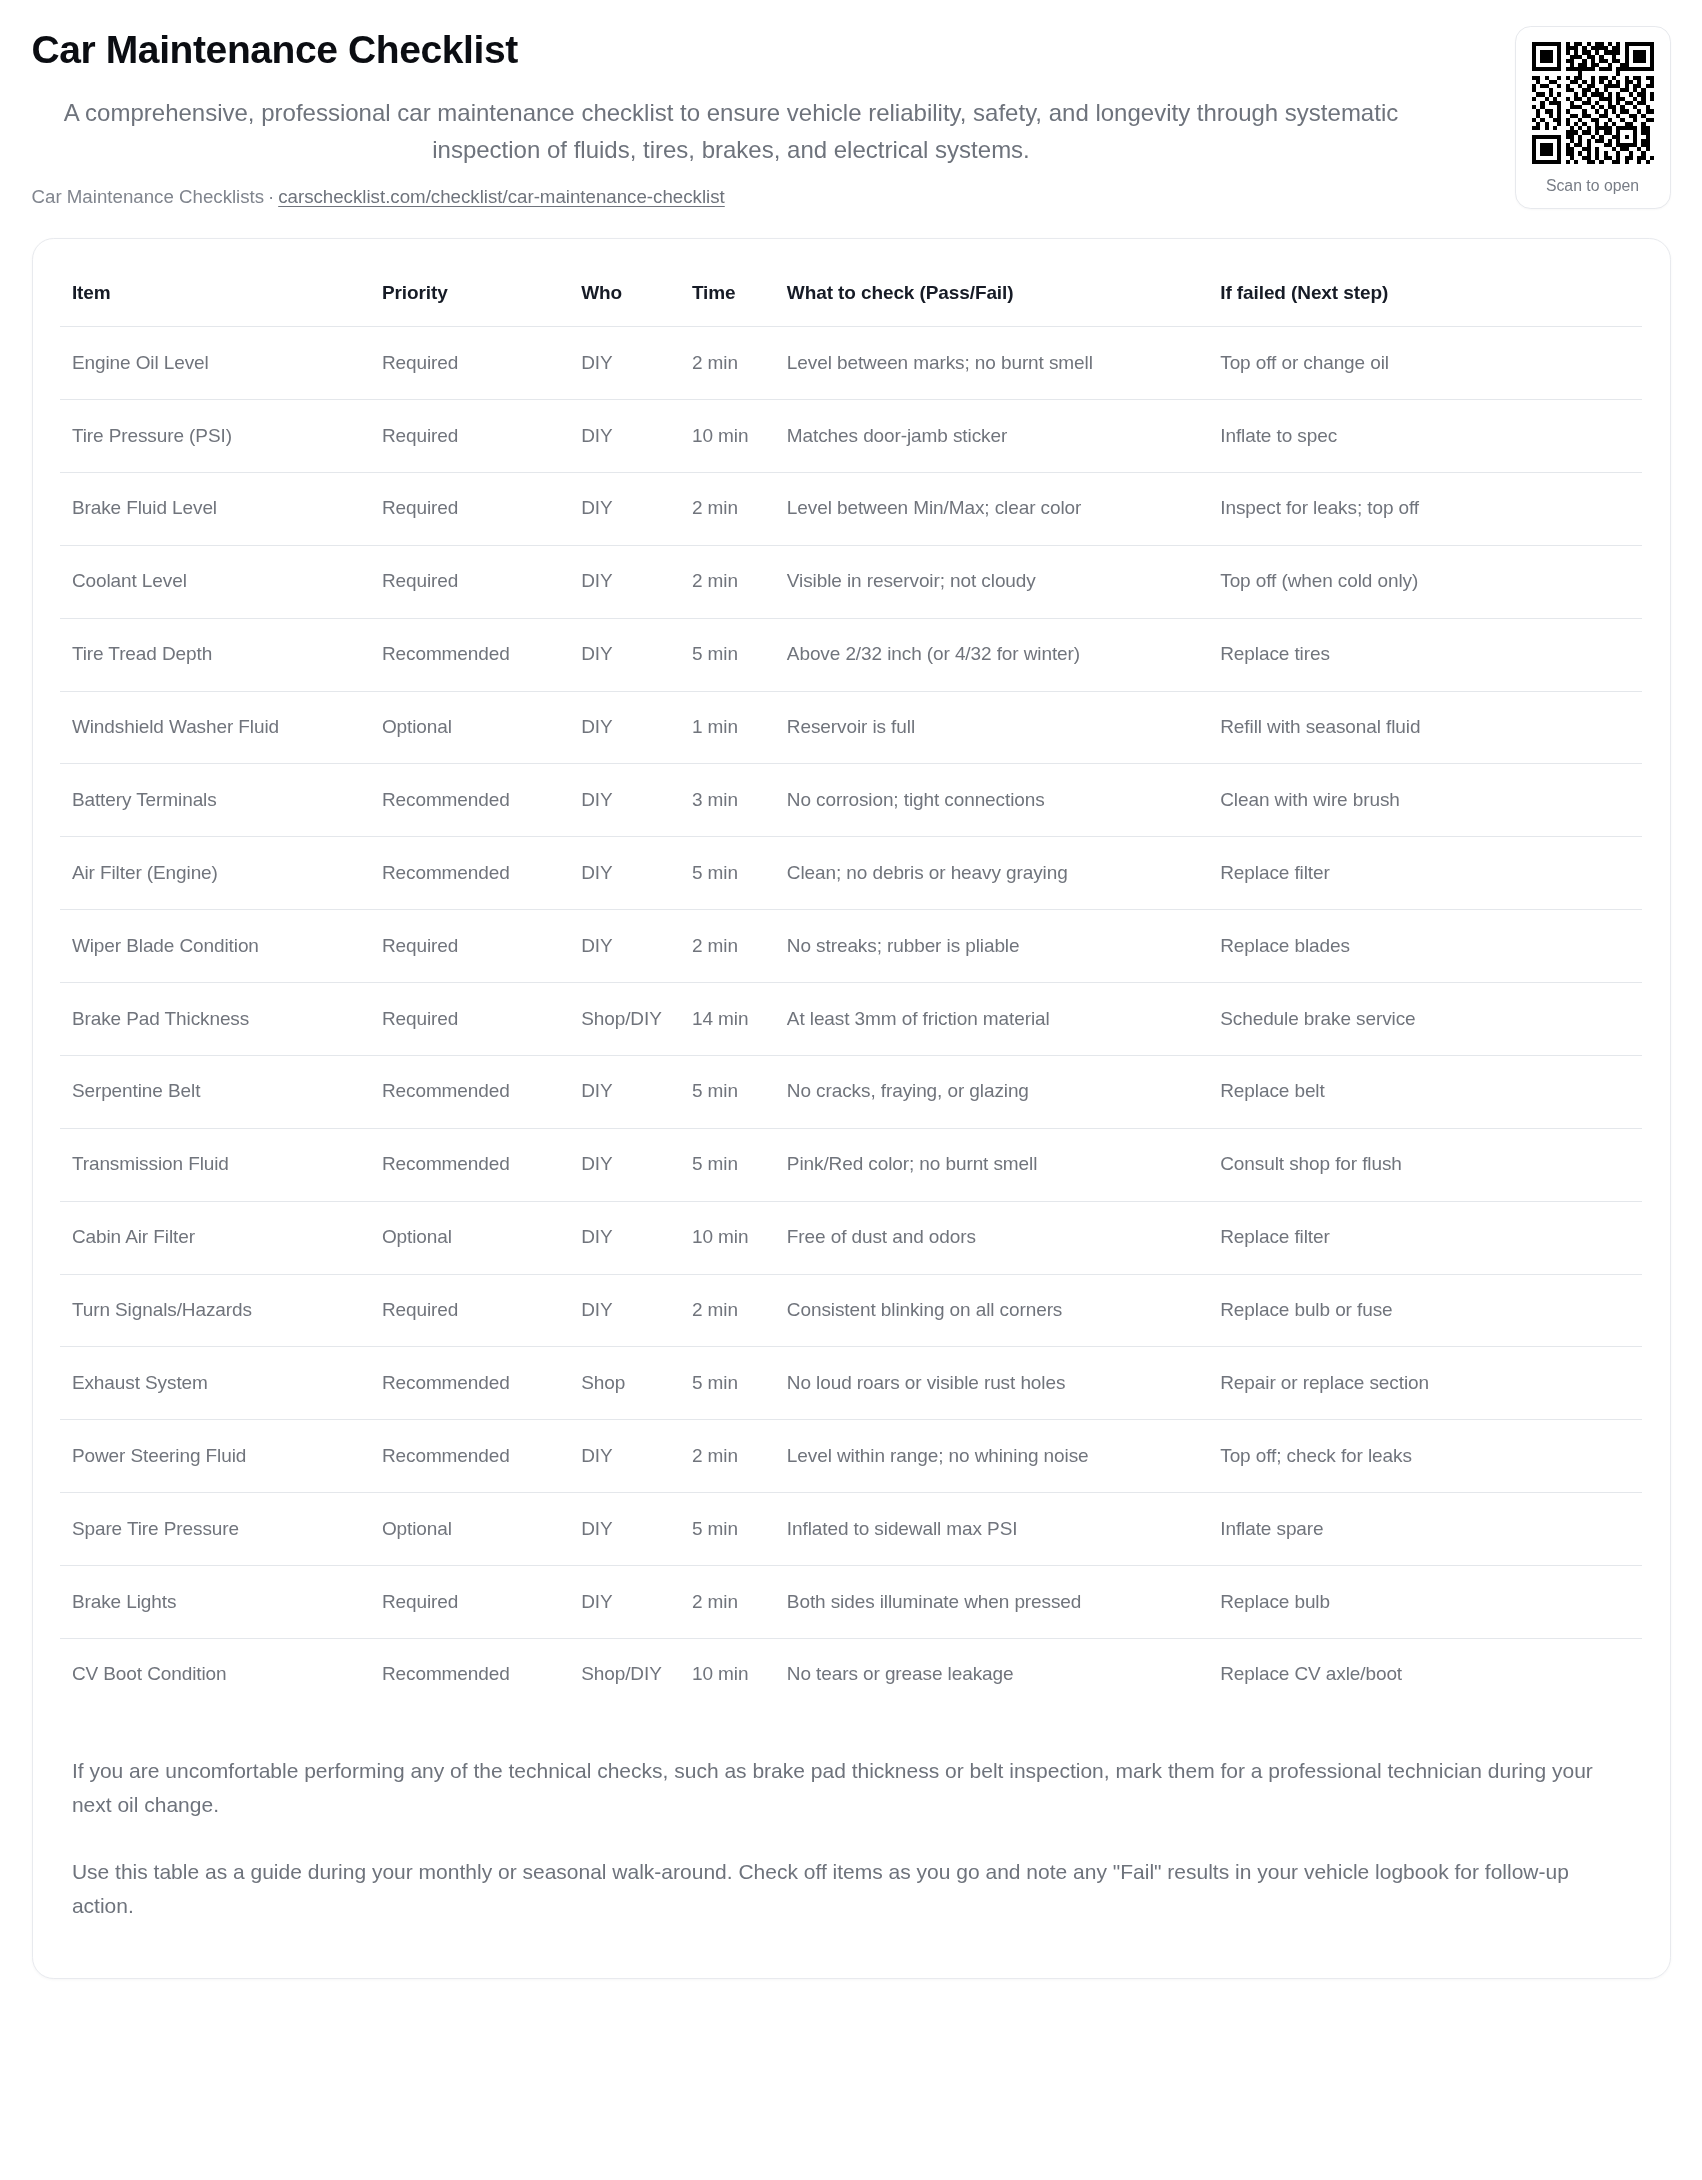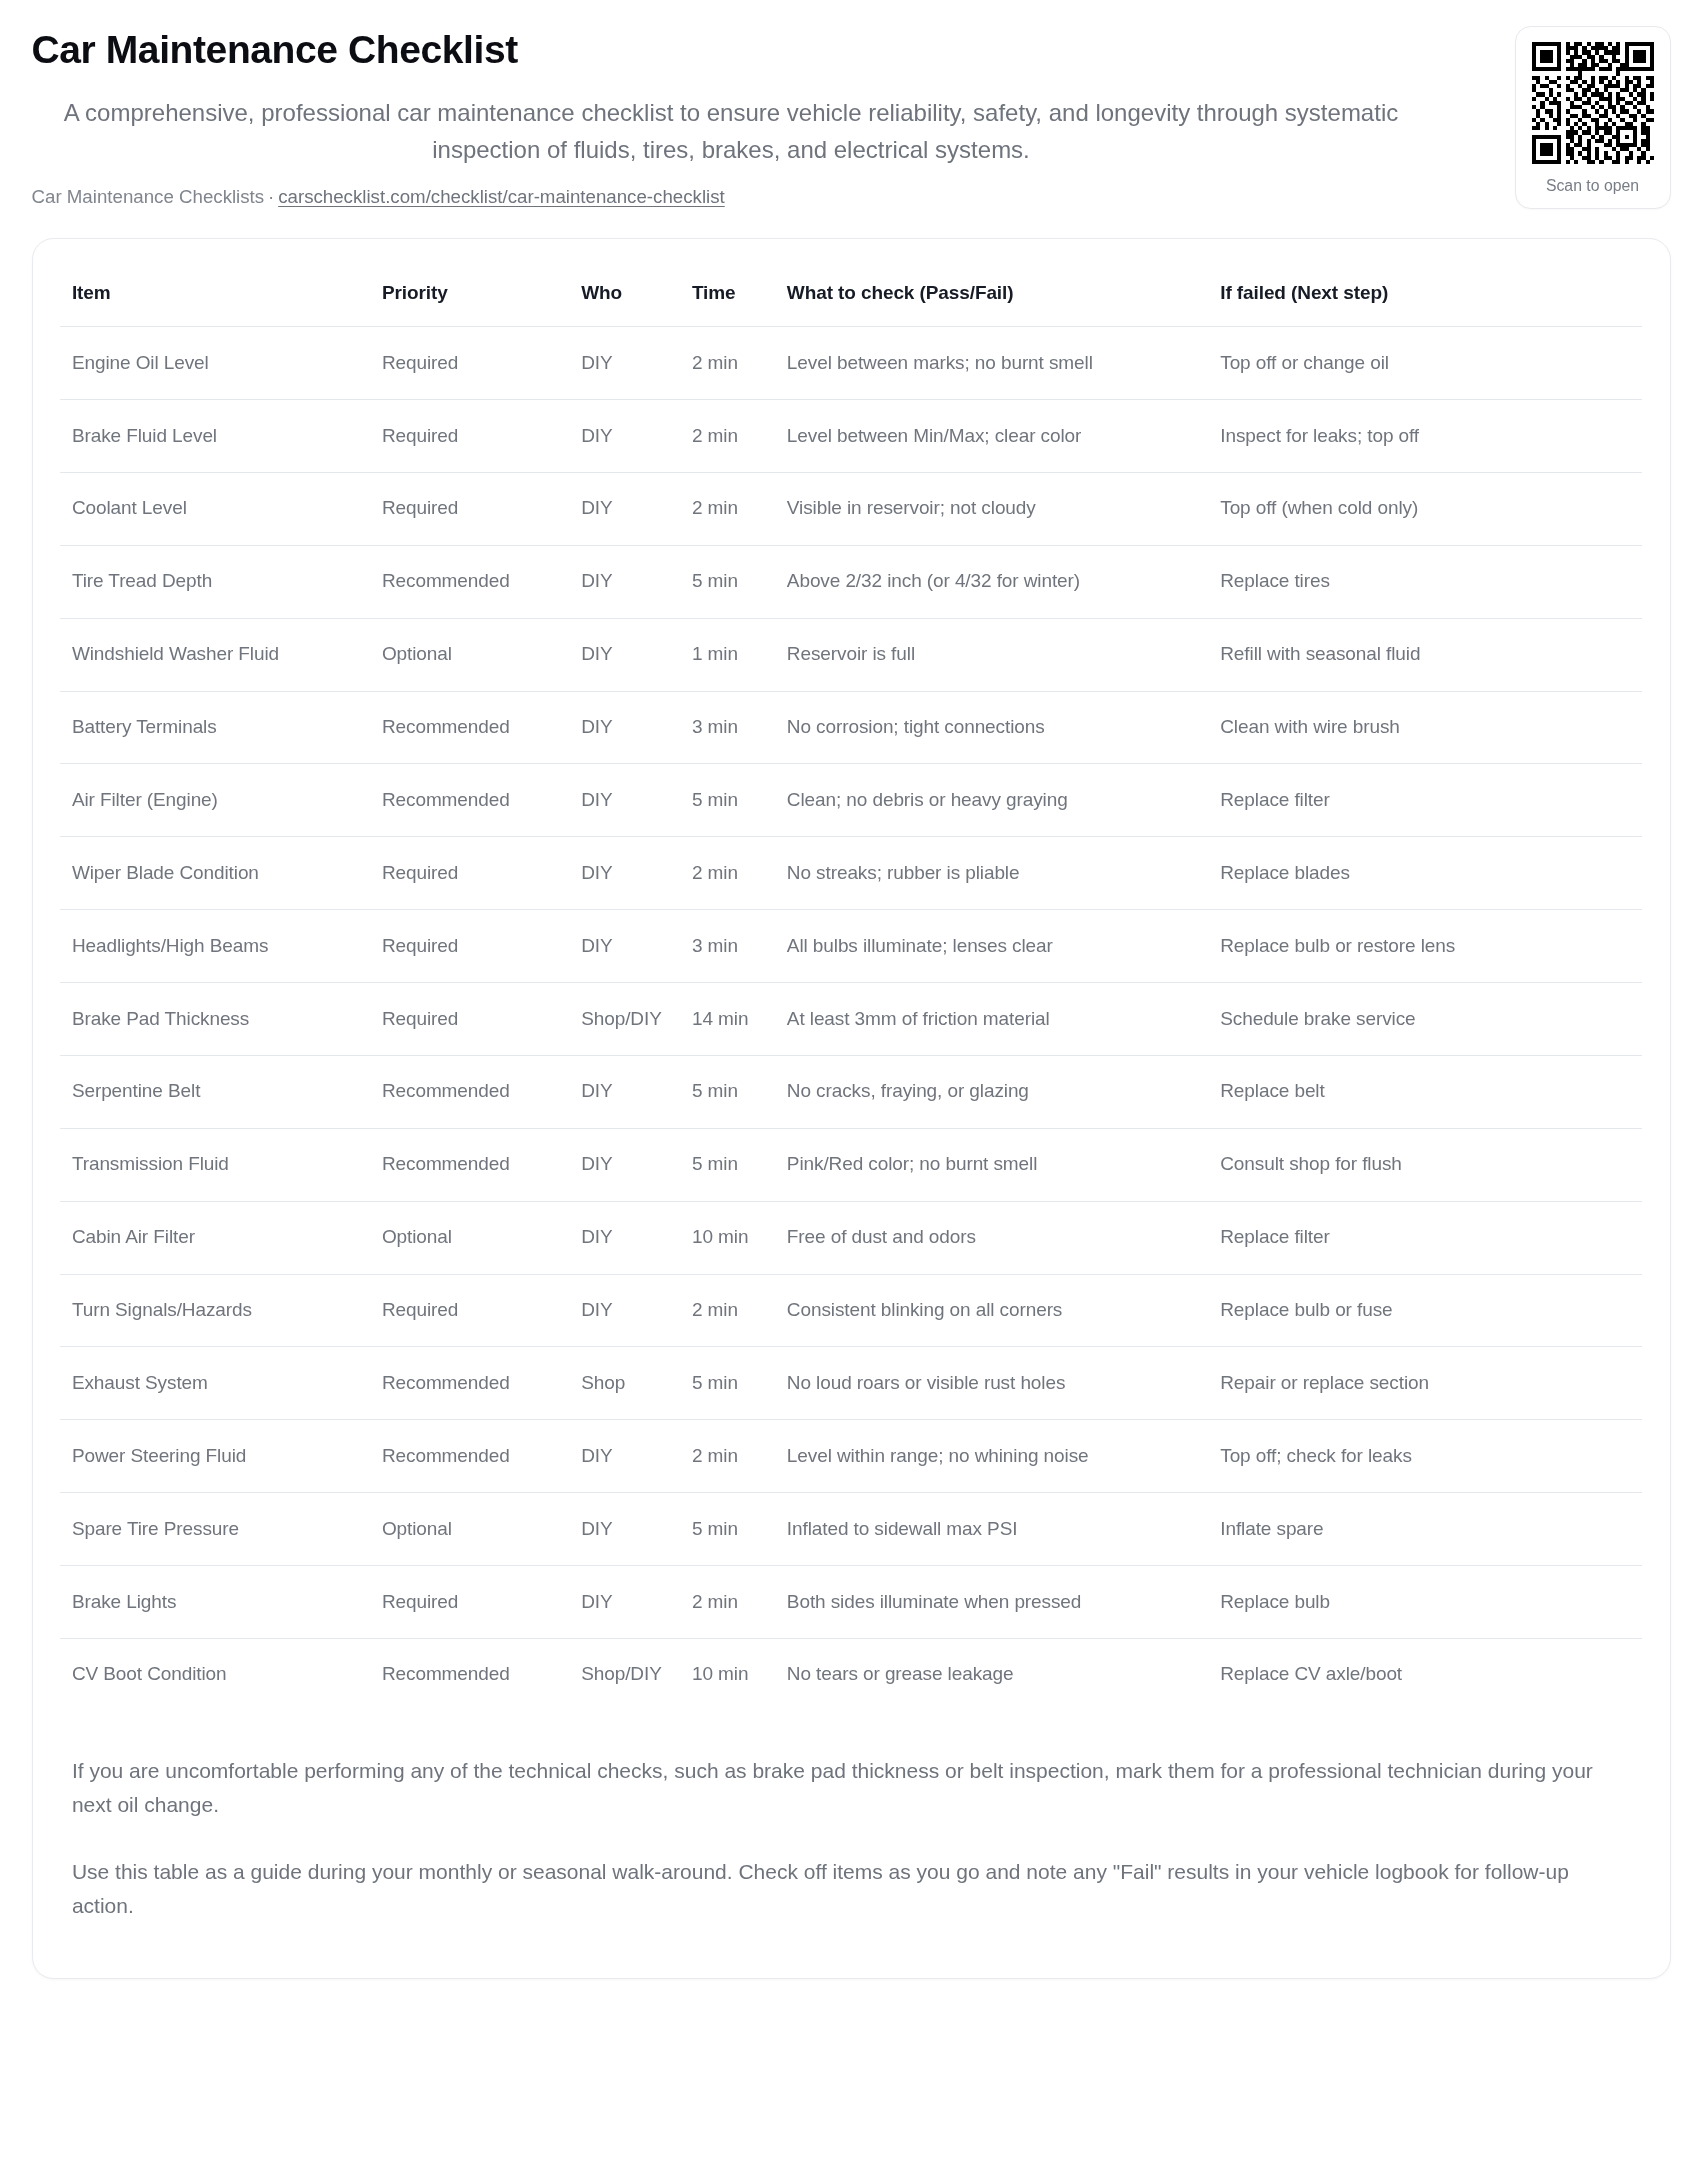--- a/index.html
+++ b/index.html
@@ -441,20 +441,28 @@
       <tbody id="body-rows">
           <tr>
             <td>Engine Oil Level</td>
             <td>Required</td>
             <td>DIY</td>
             <td>2 min</td>
             <td>Level between marks; no burnt smell</td>
             <td>Top off or change oil</td>
           </tr>
           <tr>
+            <td>Tire Pressure (PSI)</td>
+            <td>Required</td>
+            <td>DIY</td>
+            <td>10 min</td>
+            <td>Matches door-jamb sticker</td>
+            <td>Inflate to spec</td>
+          </tr>
+          <tr>
             <td>Brake Fluid Level</td>
             <td>Required</td>
             <td>DIY</td>
             <td>2 min</td>
             <td>Level between Min/Max; clear color</td>
             <td>Inspect for leaks; top off</td>
           </tr>
           <tr>
             <td>Coolant Level</td>
             <td>Required</td>
@@ -495,28 +503,20 @@
             <td>Clean; no debris or heavy graying</td>
             <td>Replace filter</td>
           </tr>
           <tr>
             <td>Wiper Blade Condition</td>
             <td>Required</td>
             <td>DIY</td>
             <td>2 min</td>
             <td>No streaks; rubber is pliable</td>
             <td>Replace blades</td>
-          </tr>
-          <tr>
-            <td>Headlights/High Beams</td>
-            <td>Required</td>
-            <td>DIY</td>
-            <td>3 min</td>
-            <td>All bulbs illuminate; lenses clear</td>
-            <td>Replace bulb or restore lens</td>
           </tr>
           <tr>
             <td>Brake Pad Thickness</td>
             <td>Required</td>
             <td>Shop/DIY</td>
             <td>14 min</td>
             <td>At least 3mm of friction material</td>
             <td>Schedule brake service</td>
           </tr>
           <tr>

